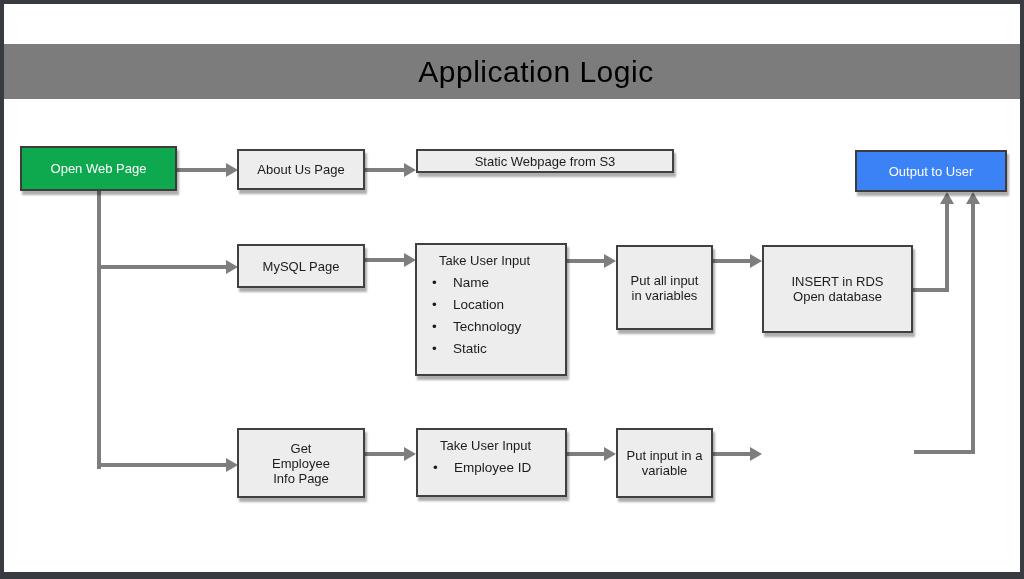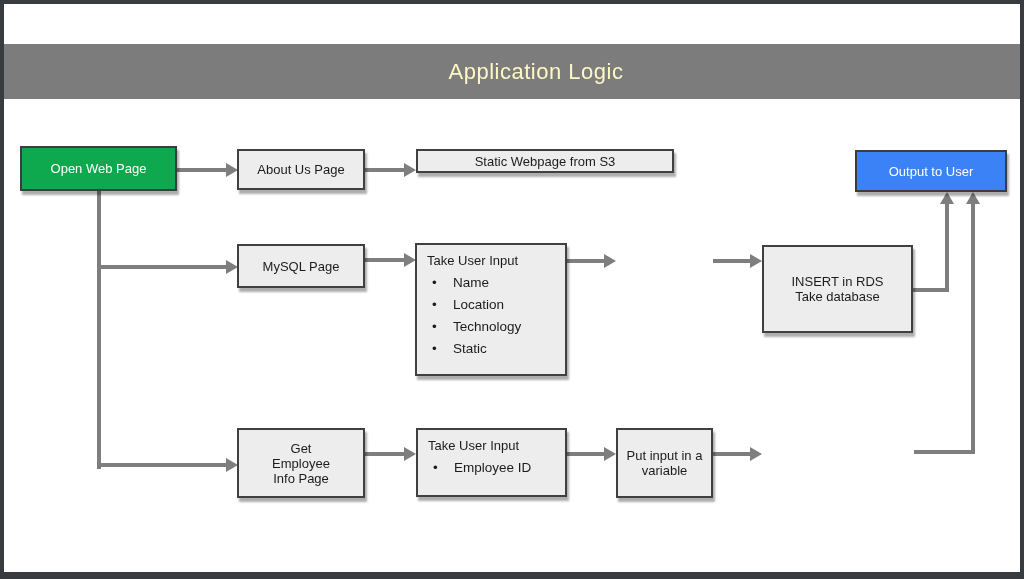--- a/index.html
+++ b/index.html
@@ -1,27 +1,27 @@
 <!DOCTYPE html>
 <html><head>
 <meta charset="utf-8">
 <style>
   html,body{margin:0;padding:0;background:#fff;font-family:"Liberation Sans",sans-serif;}
   .stage{position:relative;width:1024px;height:579px;background:#ffffff;overflow:hidden;}
   .frame{position:absolute;background:#383c40;}
   .titlebar{position:absolute;left:4px;top:44px;width:1016px;height:55px;background:#7c7c7c;
             display:flex;align-items:center;justify-content:center;}
-  .titlebar .t{color:#fef9c3;font-size:22px;letter-spacing:.5px;margin-left:48px;}
+  .titlebar .t{color:#000000;font-size:30px;letter-spacing:.5px;margin-left:48px;}
   .node{position:absolute;box-sizing:border-box;background:#ededed;border:2px solid #404040;
         color:#1c1c1c;font-size:13px;box-shadow:2px 4px 2px rgba(0,0,0,0.32);}
   .center{display:flex;align-items:center;justify-content:center;text-align:center;padding:2px 8px;}
   .green{background:#0ea84e;color:#ffffff;border-color:#3c3c3c;}
   .orange{background:#3b82f6;color:#ffffff;border-color:#3c3c3c;}
   .listbox{padding:8px 8px 6px 10px;}
-  .listbox .head{font-size:13px;margin-bottom:2px;}
+  .listbox .head{font-size:13px;margin-bottom:2px;margin-left:12px;}
   .brow{display:flex;align-items:flex-start;margin-top:7px;font-size:13.5px;}
   .brow .dot{width:10px;margin-left:5px;margin-right:11px;}
   .h-line{position:absolute;height:4px;background:#7e7e7e;}
   .v-line{position:absolute;width:4px;background:#7e7e7e;}
   .arr-right{position:absolute;width:0;height:0;border-top:7px solid transparent;
              border-bottom:7px solid transparent;border-left:12px solid #7e7e7e;}
   .arr-up{position:absolute;width:0;height:0;border-left:7px solid transparent;
           border-right:7px solid transparent;border-bottom:12px solid #7e7e7e;}
 </style>
 </head>
@@ -101,22 +101,23 @@
     <div class="brow">
       <span class="dot">•</span>
       <span>Technology</span>
     </div>
     <div class="brow">
       <span class="dot">•</span>
       <span>Static</span>
     </div>
   </div>
 
+  <div class="node center" style="left:616px;top:245px;width:97px;height:85px">Put all input in variables</div>
 
-  <div class="node center" style="left:762px;top:245px;width:151px;height:88px;padding:2px 18px">INSERT in RDS Take database</div>
+  <div class="node center" style="left:762px;top:245px;width:151px;height:88px;padding:2px 18px">INSERT in RDS Open database</div>
 
   <div class="node center" style="left:237px;top:428px;width:128px;height:70px;padding:2px 32px">Get Employee Info Page</div>
 
   <div class="node listbox" style="left:416px;top:428px;width:151px;height:69px">
     <div class="head">Take User Input</div>
     <div class="brow">
       <span class="dot">•</span>
       <span>Employee ID</span>
     </div>
   </div>

